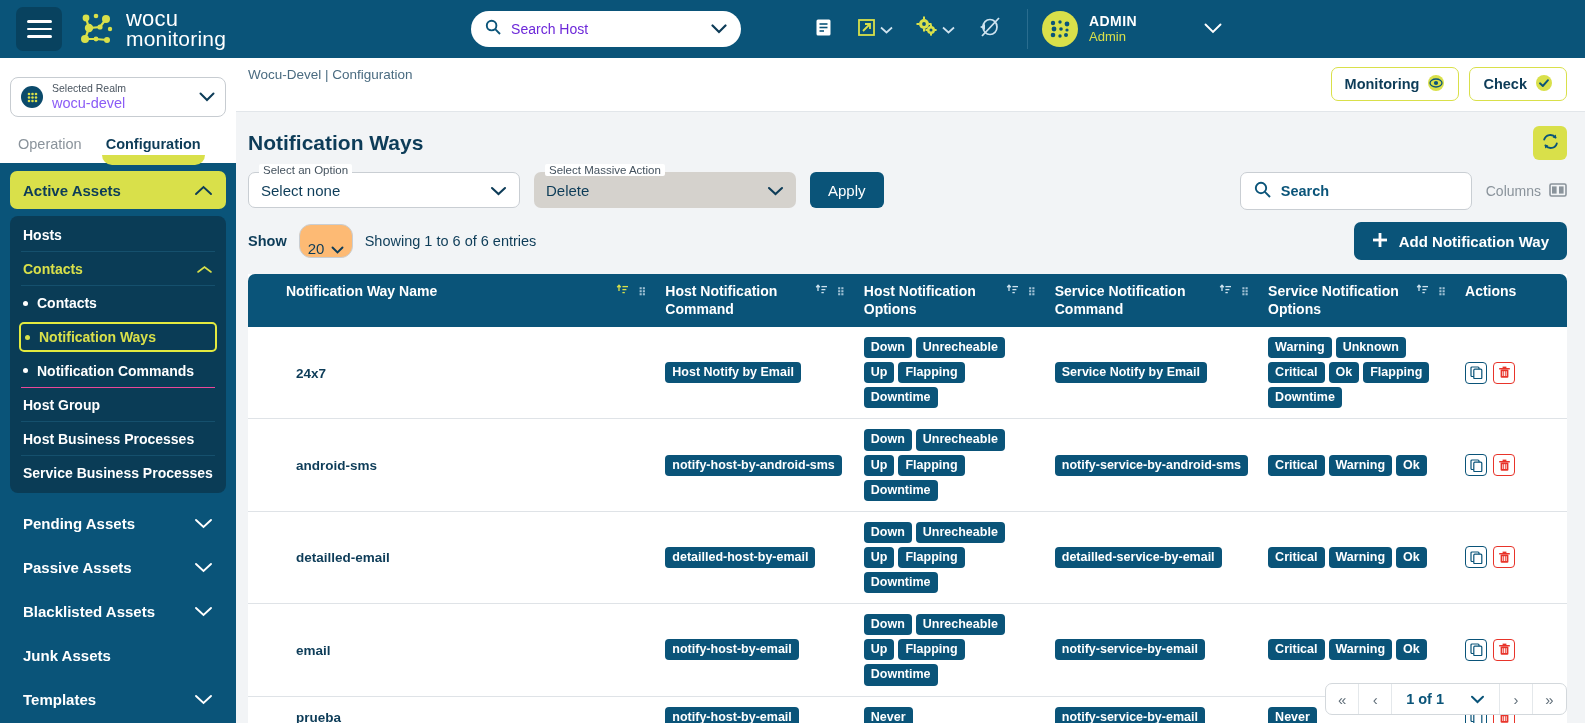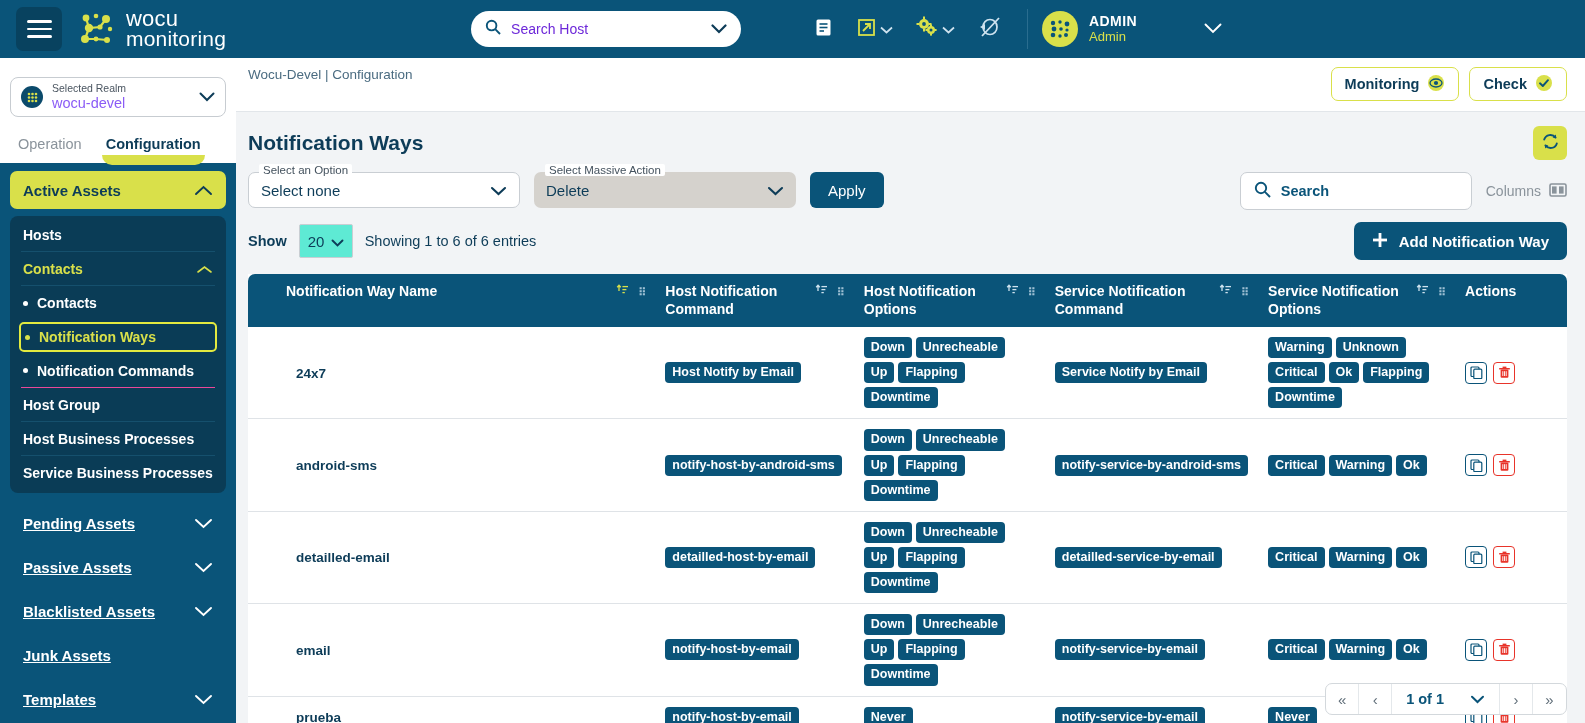--- a/index.html
+++ b/index.html
@@ -93,21 +93,21 @@
   .sub-item.bullet { border-bottom: none; }
   .sub-item .lbl { display: flex; align-items: center; gap: 9px; font-weight: 700; }
   .bdot { width: 5px; height: 5px; border-radius: 50%; background: #fff; display:inline-block; }
   .sub-item.hl {
     border: 2px solid #e3ea3f; border-radius: 5px; background: #0a3c56; color: #d9e04a;
     margin: 2px 9px; height: 30px; padding: 0 4px;
   }
   .sub-item.hl .bdot { background: #d9e04a; }
 
   .grp-row { margin: 0 10px; height: 44px; display: flex; align-items: center; justify-content: space-between;
-             padding: 0 13px; color: #fff; font-size: 15px; font-weight: 700; cursor: pointer; text-decoration: underline; }
+             padding: 0 13px; color: #fff; font-size: 15px; font-weight: 700; cursor: pointer; }
 
   
   .main { flex: 1; min-width: 0; background: #f2f4f6; display: flex; flex-direction: column; }
   .crumbbar {
     background: #fff; padding: 9px 18px 10px 12px; display: flex; align-items: flex-start;
     justify-content: space-between; border-bottom: 1px solid #e2e6ea;
   }
   .crumb1 { font-size: 13.5px; color: #4a6b80; }
   .crumb2 { font-size: 15px; color: #0d3c58; font-weight: 700; margin-top: 3px; }
   .crumb2 .sep { font-weight: 400; color: #2c6c90; }
@@ -147,22 +147,22 @@
   .search-box {
     width: 232px; height: 38px; background: #fff; border: 1px solid #c9ced3; border-radius: 7px;
     display: flex; align-items: center; gap: 10px; padding: 0 13px; cursor: text;
   }
   .search-box .txt { color: #0a5479; font-size: 14.5px; font-weight: 700; }
   .columns-ctl { display: flex; align-items: center; gap: 8px; color: #8a939b; font-size: 14px; cursor: pointer; }
 
   .showrow { display: flex; align-items: center; padding: 12px 18px 0 12px; gap: 12px; }
   .showrow .lbl { font-size: 14.5px; color: #0d3c58; font-weight: 700; }
   .showsel {
-    width: 54px; height: 34px; background: #5eead4; border: 1px solid #c9ced3; border-radius: 2px;
-    display: flex; align-items: center; justify-content: space-between; padding: 0 8px;
+    width: 54px; height: 34px; background: #fdba74; border: 1px solid #c9ced3; border-radius: 12px;
+    display: flex; align-items: flex-end; justify-content: space-between; padding: 0 8px;
     font-size: 15px; color: #0d3c58; cursor: pointer;
   }
   .showinfo { font-size: 14.5px; color: #0d3c58; }
   .add-btn {
     margin-left: auto; background: #0a5479; color: #fff; border-radius: 7px; height: 38px;
     padding: 0 18px; display: flex; align-items: center; gap: 11px; font-size: 15px;
     font-weight: 600; cursor: pointer;
   }
 
   

